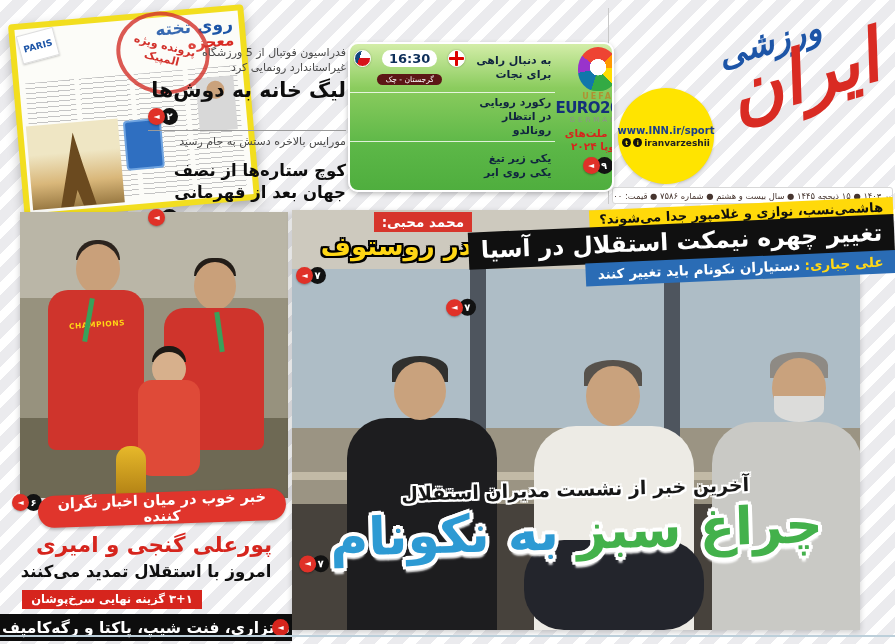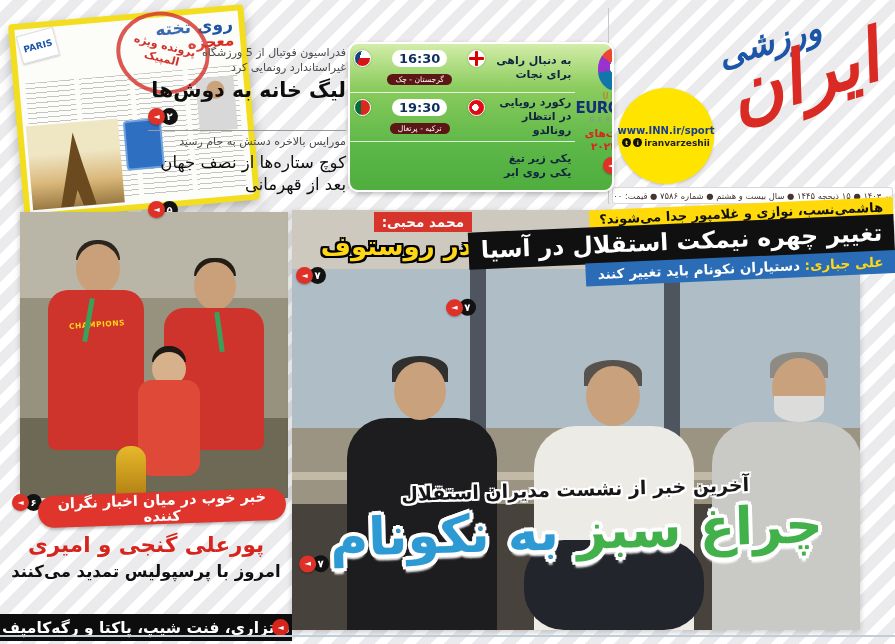--- a/index.html
+++ b/index.html
@@ -23,21 +23,21 @@
   .vline{left:608px;top:8px;width:1px;height:196px;background:#c9c9c9;}
   
   .fixtures{left:348px;top:42px;width:262px;height:146px;border-radius:10px;border:2px solid #fff;
     background:linear-gradient(180deg,#d3eda8 0%,#8bcc5e 30%,#5cb747 70%,#4fae3e 100%);
     box-shadow:0 2px 5px rgba(0,0,0,.25);display:flex;direction:ltr;overflow:hidden;}
   .fx-left{flex:1;display:flex;flex-direction:column;}
   .fx-row{flex:1;display:flex;direction:rtl;align-items:center;border-bottom:1px solid rgba(255,255,255,.8);padding:0 4px;}
   .fx-row:last-child{border-bottom:none;}
   .fx-blurb{width:86px;font-size:11px;font-weight:bold;color:#10243f;text-align:right;line-height:1.25;}
   .fx-cluster{flex:1;text-align:center;direction:ltr;}
-  .fx-flagtime{display:flex;align-items:center;justify-content:center;gap:21px;}
+  .fx-flagtime{display:flex;align-items:center;justify-content:center;gap:11px;}
   .flag{width:15px;height:15px;border-radius:50%;border:1px solid #fff;display:inline-block;box-shadow:0 0 2px rgba(0,0,0,.3);}
   .flag-georgia{background:
      linear-gradient(90deg,transparent 0 41%,#d00 41% 59%,transparent 59%),
      linear-gradient(0deg,transparent 0 41%,#d00 41% 59%,transparent 59%),#fff;}
   .flag-czech{background:linear-gradient(110deg,#11457e 0 34%,transparent 34%),linear-gradient(180deg,#fff 0 50%,#d7141a 50%);}
   .flag-turkey{background:radial-gradient(circle at 42% 50%,#fff 0 28%,transparent 30%),#e30a17;}
   .flag-portugal{background:linear-gradient(90deg,#046a38 0 38%,#da291c 38%);}
   .flag-belgium{background:linear-gradient(90deg,#000 0 33%,#fdda24 33% 66%,#ef3340 66%);}
   .flag-romania{background:linear-gradient(90deg,#002b7f 0 33%,#fcd116 33% 66%,#ce1126 66%);}
   .fx-time{background:#fff;border-radius:9px;padding:0 7px;font-size:13px;font-weight:bold;color:#0e2f5a;line-height:17px;}
@@ -51,21 +51,21 @@
   .germany{font-size:7px;color:#8f8f8f;letter-spacing:3px;}
   .euro-cap{font-size:10.5px;font-weight:bold;color:#d6251d;line-height:1.25;margin-top:3px;}
   
   .marker{display:inline-flex;direction:ltr;align-items:center;}
   .m-red{width:17px;height:17px;border-radius:50%;background:#e03128;color:#fff;font-size:8px;display:flex;align-items:center;justify-content:center;z-index:2;box-shadow:0 1px 2px rgba(0,0,0,.3);}
   .m-black{width:17px;height:17px;border-radius:50%;background:#121212;color:#fff;font-size:10px;font-weight:bold;display:flex;align-items:center;justify-content:center;margin-left:-4px;}
   
   .tlhead{left:148px;top:46px;width:198px;text-align:right;}
   .kicker{font-size:11px;color:#4a4a4a;line-height:1.35;}
   .h-big{font-size:20.5px;font-weight:900;color:#0d0d0d;line-height:1.2;margin-top:2px;letter-spacing:-.3px;}
-  .h-med{font-size:16.5px;font-weight:400;color:#0d0d0d;line-height:1.3;margin-top:2px;}
+  .h-med{font-size:16.5px;font-weight:700;color:#0d0d0d;line-height:1.3;margin-top:10px;}
   .mk-row{text-align:left;margin-top:2px;}
   .tl-div{height:1px;background:#9a9a9a;margin:5px 0 4px 0;}
   
   .inset{left:16px;top:14px;width:224px;height:184px;transform:rotate(-5deg);border:6px solid #f2de1f;border-radius:4px;
     background:#fcfcf8;box-shadow:0 5px 12px rgba(0,0,0,.28);overflow:hidden;}
   .paris-badge{position:absolute;left:3px;top:3px;width:36px;height:27px;background:#fff;border:1px solid #ddd;transform:rotate(-10deg);
     display:flex;align-items:center;justify-content:center;font-size:9px;font-weight:bold;color:#1d55a7;box-shadow:0 1px 2px rgba(0,0,0,.2);}
   .inset-head{position:absolute;right:6px;top:4px;text-align:right;line-height:1.05;}
   .ih-blue{font-size:17px;font-weight:900;color:#1d55a7;display:block;}
   .ih-red{font-size:15px;font-weight:900;color:#d92b23;display:block;}
@@ -125,21 +125,21 @@
   .mh-big{font-size:52px;font-weight:900;line-height:1.05;margin-top:4px;letter-spacing:-1px;
     text-shadow:-4px 0 #fff,4px 0 #fff,0 -4px #fff,0 4px #fff,-3px -3px #fff,3px 3px #fff,-3px 3px #fff,3px -3px #fff,0 6px 2px rgba(255,255,255,.9);}
   .mh-green{color:#43b14b;}
   .mh-blue{color:#2d9ad3;}
   .mh-mk{position:absolute;left:6px;bottom:-6px;}
   
   .bleft{left:0;top:488px;width:292px;height:156px;text-align:center;}
   .bl-mk{position:absolute;left:12px;top:6px;}
   .pill{position:absolute;left:38px;top:4px;width:248px;height:32px;background:#e0352c;border-radius:17px;transform:rotate(-2deg);
     color:#fff;font-weight:900;font-size:14.5px;display:flex;align-items:center;justify-content:center;box-shadow:0 2px 3px rgba(0,0,0,.25);}
-  .bl-red{position:absolute;left:0;top:44px;width:100%;font-size:21.5px;font-weight:900;color:#d6251d;}
+  .bl-red{position:absolute;left:8px;top:44px;width:100%;font-size:21.5px;font-weight:900;color:#d6251d;}
   .bl-black{position:absolute;left:0;top:74px;width:100%;font-size:16.5px;font-weight:900;color:#101010;letter-spacing:-.3px;}
   .bl-strip-red{position:absolute;left:22px;top:102px;width:168px;background:#d6251d;color:#fff;font-weight:bold;font-size:11.5px;padding:2px 6px 3px;}
   .bl-strip-black{position:absolute;left:0;top:126px;width:292px;height:27px;background:#0d0d0d;color:#fff;font-weight:900;font-size:15.5px;display:flex;align-items:center;justify-content:center;}
   .bl-dot{position:absolute;right:3px;top:5px;width:17px;height:17px;border-radius:50%;background:#d6251d;color:#fff;font-size:8px;display:flex;align-items:center;justify-content:center;}
   .baseline{left:0;top:635px;width:895px;height:2px;background:#bccfda;}
   .arrow-ic{display:inline-block;transform:translateY(-.5px);}
 </style>
 </head>
 <body>
 
@@ -170,28 +170,20 @@
           <div class="fx-flagtime">
             <span class="flag flag-czech"></span>
             <span class="fx-time">16:30</span>
             <span class="flag flag-georgia"></span>
           </div>
           <span class="fx-match">گرجستان - چک</span>
         </div>
       </div>
       <div class="fx-row">
         <div class="fx-blurb">رکورد رویایی در انتظار رونالدو</div>
-        <div class="fx-cluster">
-          <div class="fx-flagtime">
-            <span class="flag flag-portugal"></span>
-            <span class="fx-time">19:30</span>
-            <span class="flag flag-turkey"></span>
-          </div>
-          <span class="fx-match">ترکیه - پرتغال</span>
-        </div>
       </div>
       <div class="fx-row">
         <div class="fx-blurb">یکی زیر تیغ یکی روی ابر</div>
       </div>
     </div>
     <div class="fx-right">
       <div class="trophy"></div>
       <div class="uefa">UEFA</div>
       <div class="euro">EURO2024</div>
       <div class="germany">GERMANY</div>
@@ -331,21 +323,22 @@
 
   <div class="abs bleft">
     <span class="marker bl-mk">
       <span class="m-red">
           <span class="arrow-ic">◄</span>
         </span>
       <span class="m-black">۶</span>
     </span>
     <div class="pill">خبر خوب در میان اخبار نگران کننده</div>
     <div class="bl-red">پورعلی گنجی و امیری</div>
-    <div class="bl-black">امروز با پرسپولیس تمدید می‌کنند</div>
+    <div class="bl-black">امروز با استقلال تمدید می‌کنند</div>
+    <div class="bl-strip-red">۳+۱ گزینه نهایی سرخ‌پوشان</div>
     <div class="bl-strip-black">ماتزاری، فنت شیپ، پاکتا و رگه‌کامپف</div>
     <span class="bl-dot" style="top:131px;">
         <span class="arrow-ic">◄</span>
       </span>
   </div>
 
   <div class="abs baseline"></div>
 </div>
 
 </body></html>

